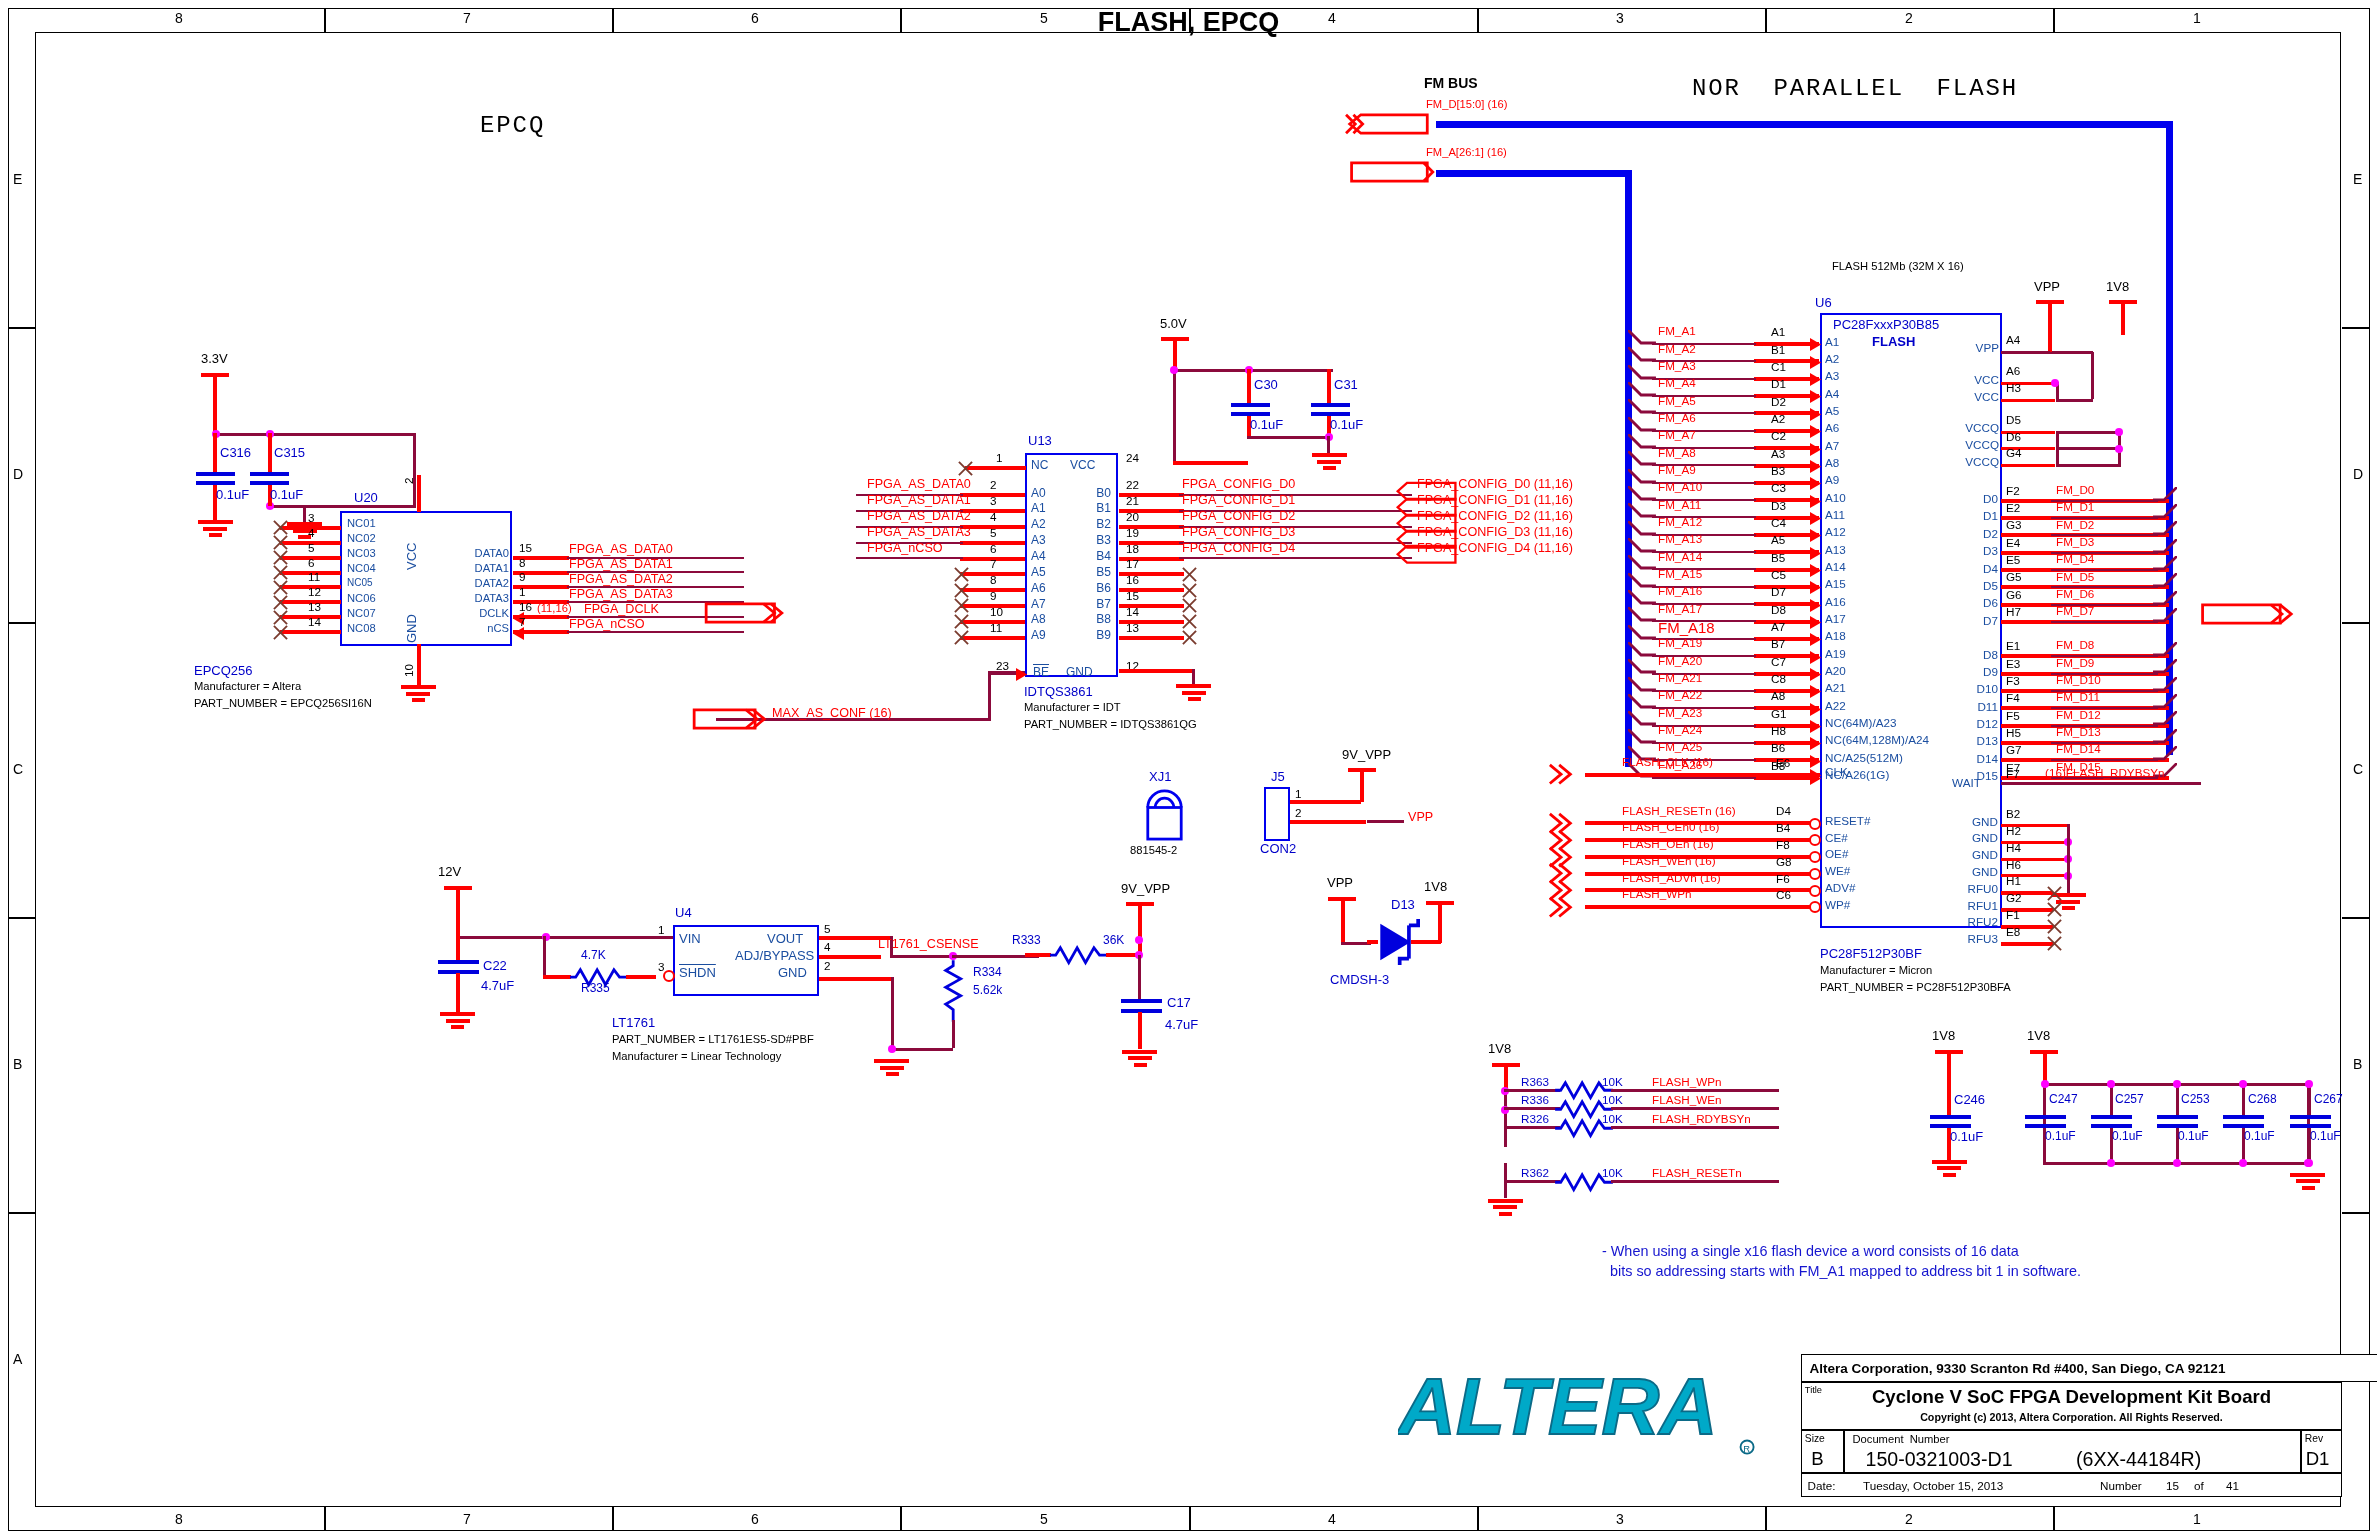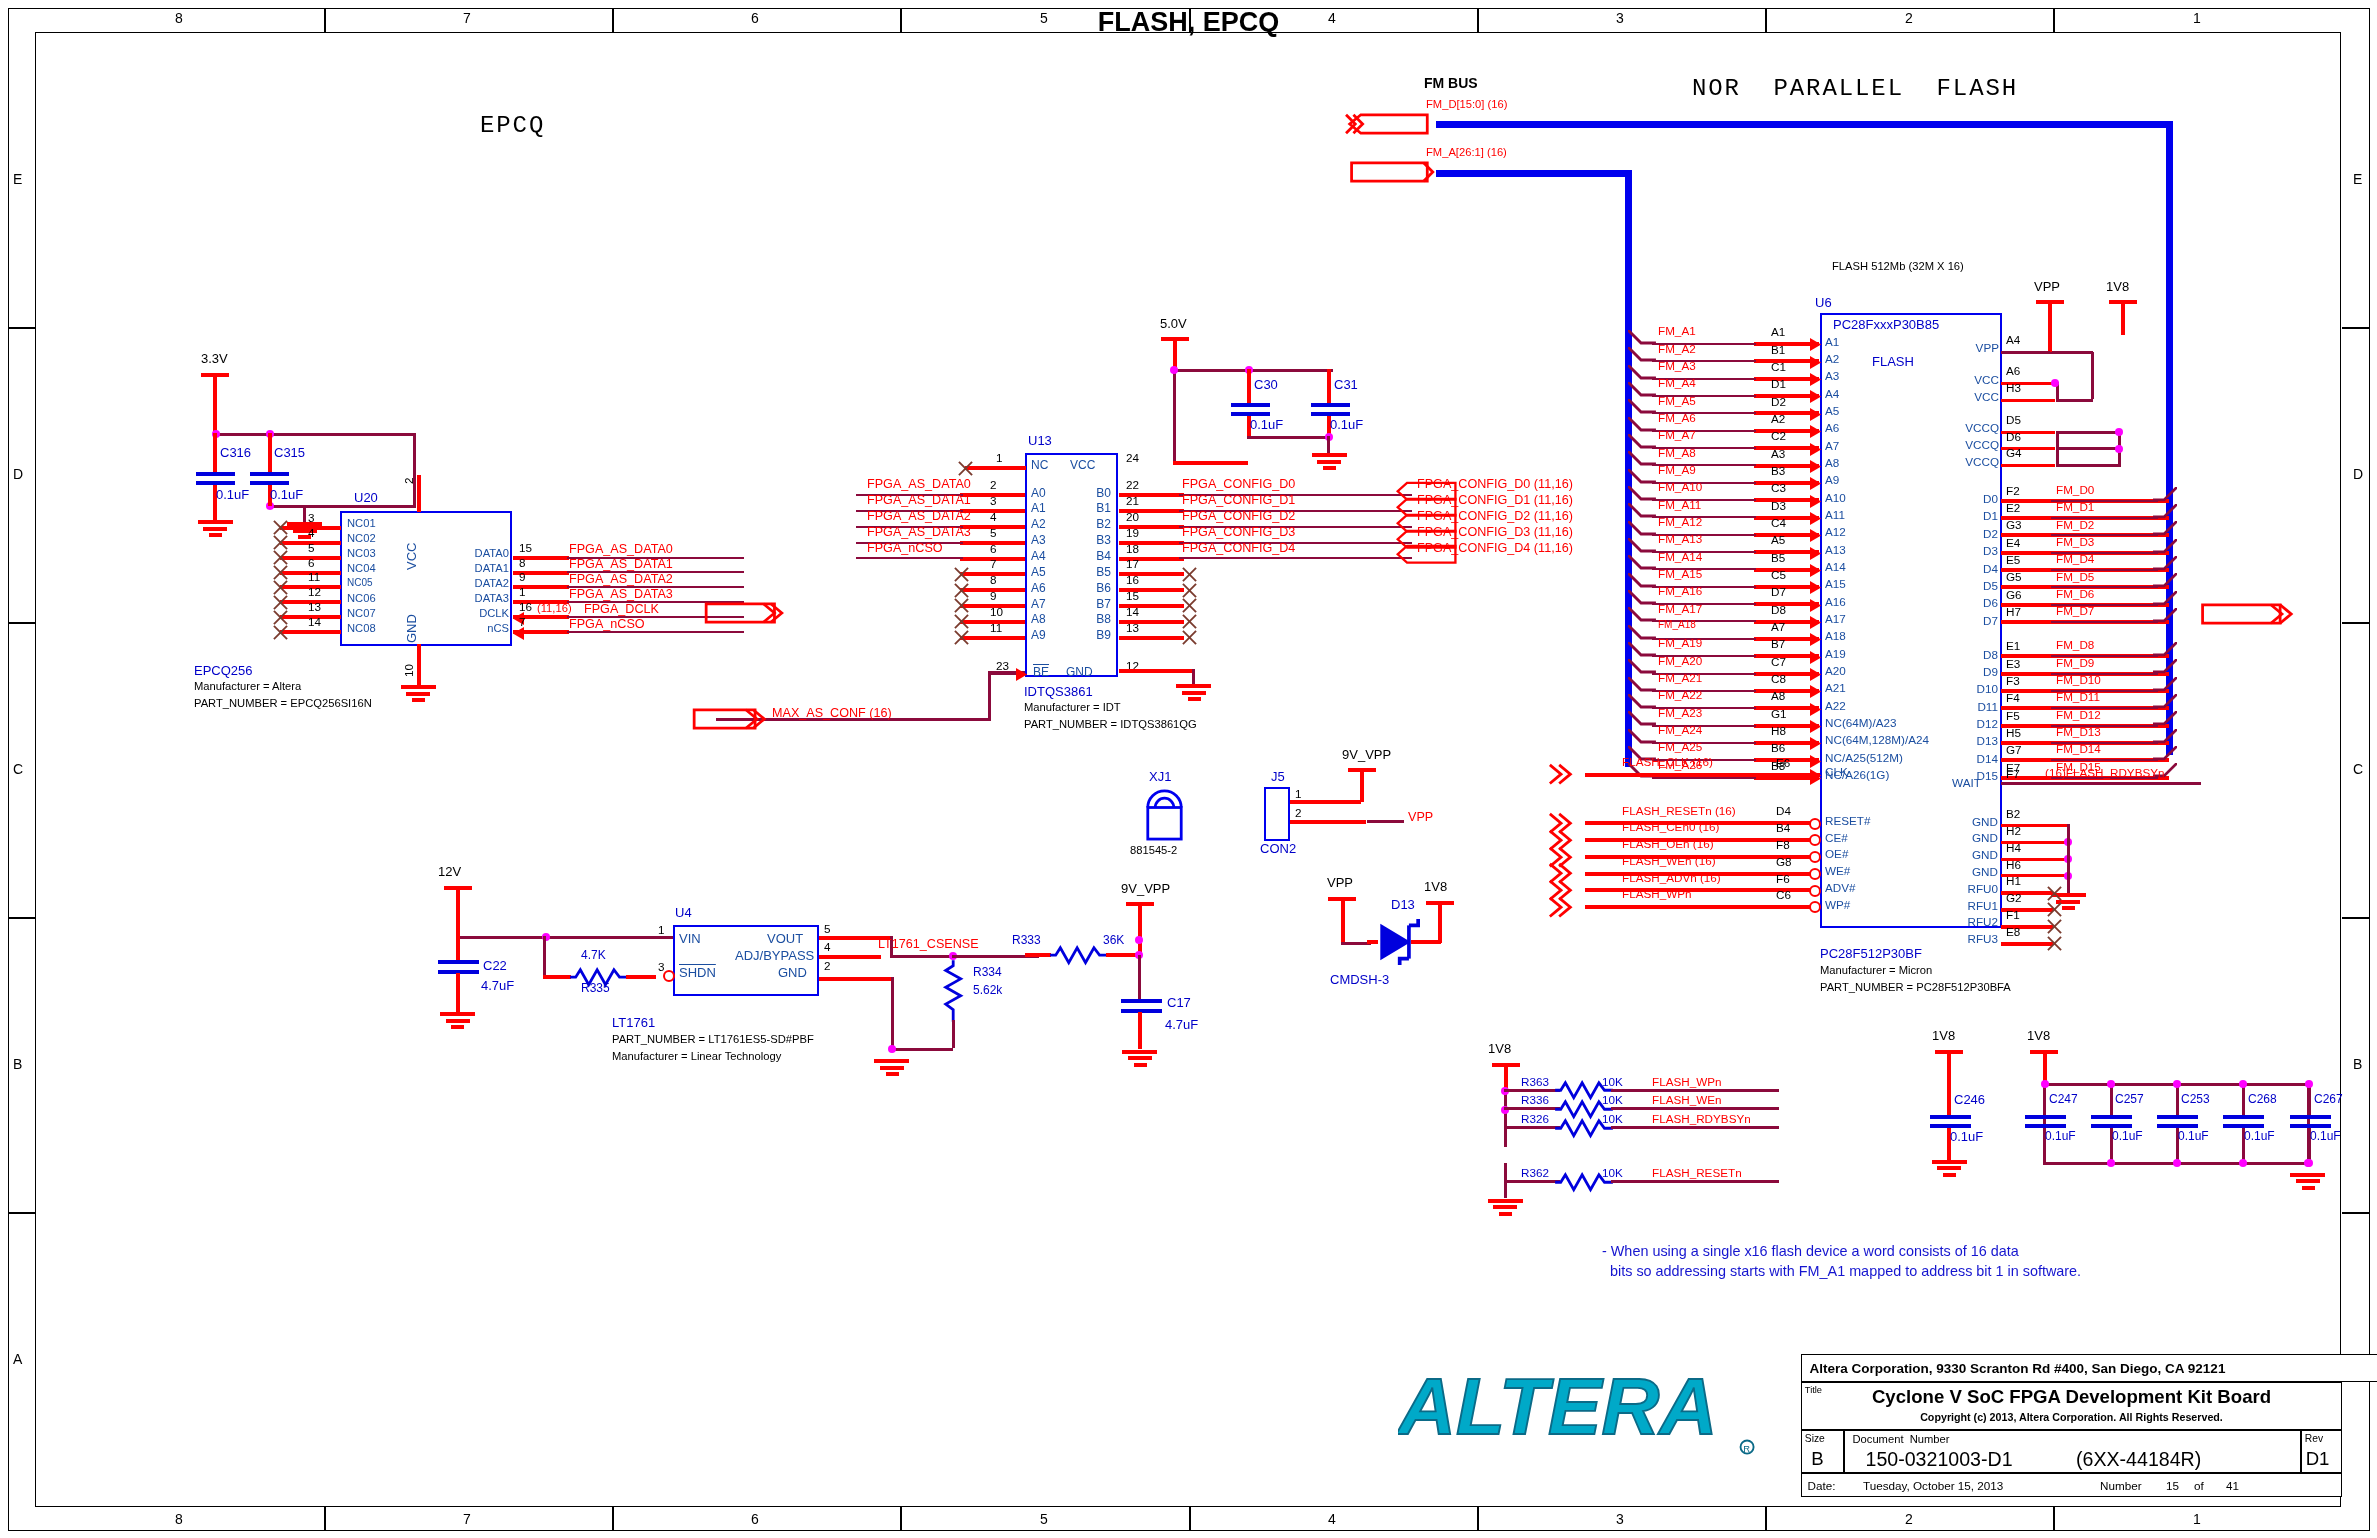--- a/index.html
+++ b/index.html
@@ -647,21 +647,21 @@
   <div class="abs wr" style="left:1438px;top:940px;width:2.8px;height:2.8px;"></div>
   <div class="abs wred" style="left:1438px;top:904px;width:3.7px;height:39px;"></div>
   <div class="abs gndbar" style="left:1426px;top:901px;width:28px;height:3.7px;"></div>
   <div class="abs blk t" style="left:1424px;top:880px;">1V8</div>
   <div class="abs blu t" style="left:1391px;top:898px;">D13</div>
   <div class="abs blu t" style="left:1330px;top:973px;">CMDSH-3</div>
 
   <div class="abs ic" style="left:1820px;top:313px;width:182px;height:615px;"></div>
   <div class="abs blu t" style="left:1815px;top:296px;">U6</div>
   <div class="abs blu t" style="left:1833px;top:318px;">PC28FxxxP30B85</div>
-  <div class="abs blu t" style="left:1872px;top:355px;">FLASH</div>
+  <div class="abs blu t" style="left:1872px;top:335px;font-weight:bold;">FLASH</div>
   <div class="abs blu t" style="left:1820px;top:947px;">PC28F512P30BF</div>
   <div class="abs blk12 t" style="left:1820px;top:965px;">Manufacturer = Micron</div>
   <div class="abs blk12 t" style="left:1820px;top:982px;">PART_NUMBER = PC28F512P30BFA</div>
 
   <div id="u6-addr">
       <div class="abs wred" style="left:1754px;top:342px;width:65px;height:3.7px;"></div>
       <div class="abs" style="left:1810px;top:337px;width:13px;height:13px;"><svg width="13" height="13" viewBox="0 0 14 14">
           <polygon points="0,0 12,7 0,14" fill="#ff0000"></polygon>
         </svg></div>
       <div class="abs t pin" style="left:1771px;top:326px;">A1</div>
@@ -846,21 +846,21 @@
       <div class="abs wr" style="left:1652px;top:620px;width:104px;height:1.9px;"></div>
       <div class="abs" style="left:1628px;top:607px;width:28px;height:18.6px;"><svg width="28" height="18.6" viewBox="0 0 30 20">
           <polyline points="0,0 14,14 30,14" fill="none" stroke="#8b0a3c" stroke-width="3"></polyline>
         </svg></div>
       <div class="abs wred" style="left:1754px;top:637px;width:65px;height:3.7px;"></div>
       <div class="abs" style="left:1810px;top:632px;width:13px;height:13px;"><svg width="13" height="13" viewBox="0 0 14 14">
           <polygon points="0,0 12,7 0,14" fill="#ff0000"></polygon>
         </svg></div>
       <div class="abs t pin" style="left:1771px;top:621px;">A7</div>
       <div class="abs t pinblu" style="left:1825px;top:630px;font-size:11.7px;">A18</div>
-      <div class="abs t net" style="left:1658px;top:620px;font-size:10px;">FM_A18</div>
+      <div class="abs t net" style="left:1658px;top:620px;font-size:15px;">FM_A18</div>
       <div class="abs wr" style="left:1652px;top:638px;width:104px;height:1.9px;"></div>
       <div class="abs" style="left:1628px;top:625px;width:28px;height:18.6px;"><svg width="28" height="18.6" viewBox="0 0 30 20">
           <polyline points="0,0 14,14 30,14" fill="none" stroke="#8b0a3c" stroke-width="3"></polyline>
         </svg></div>
       <div class="abs wred" style="left:1754px;top:654px;width:65px;height:3.7px;"></div>
       <div class="abs" style="left:1810px;top:650px;width:13px;height:13px;"><svg width="13" height="13" viewBox="0 0 14 14">
           <polygon points="0,0 12,7 0,14" fill="#ff0000"></polygon>
         </svg></div>
       <div class="abs t pin" style="left:1771px;top:638px;">B7</div>
       <div class="abs t pinblu" style="left:1825px;top:648px;font-size:11.7px;">A19</div>

